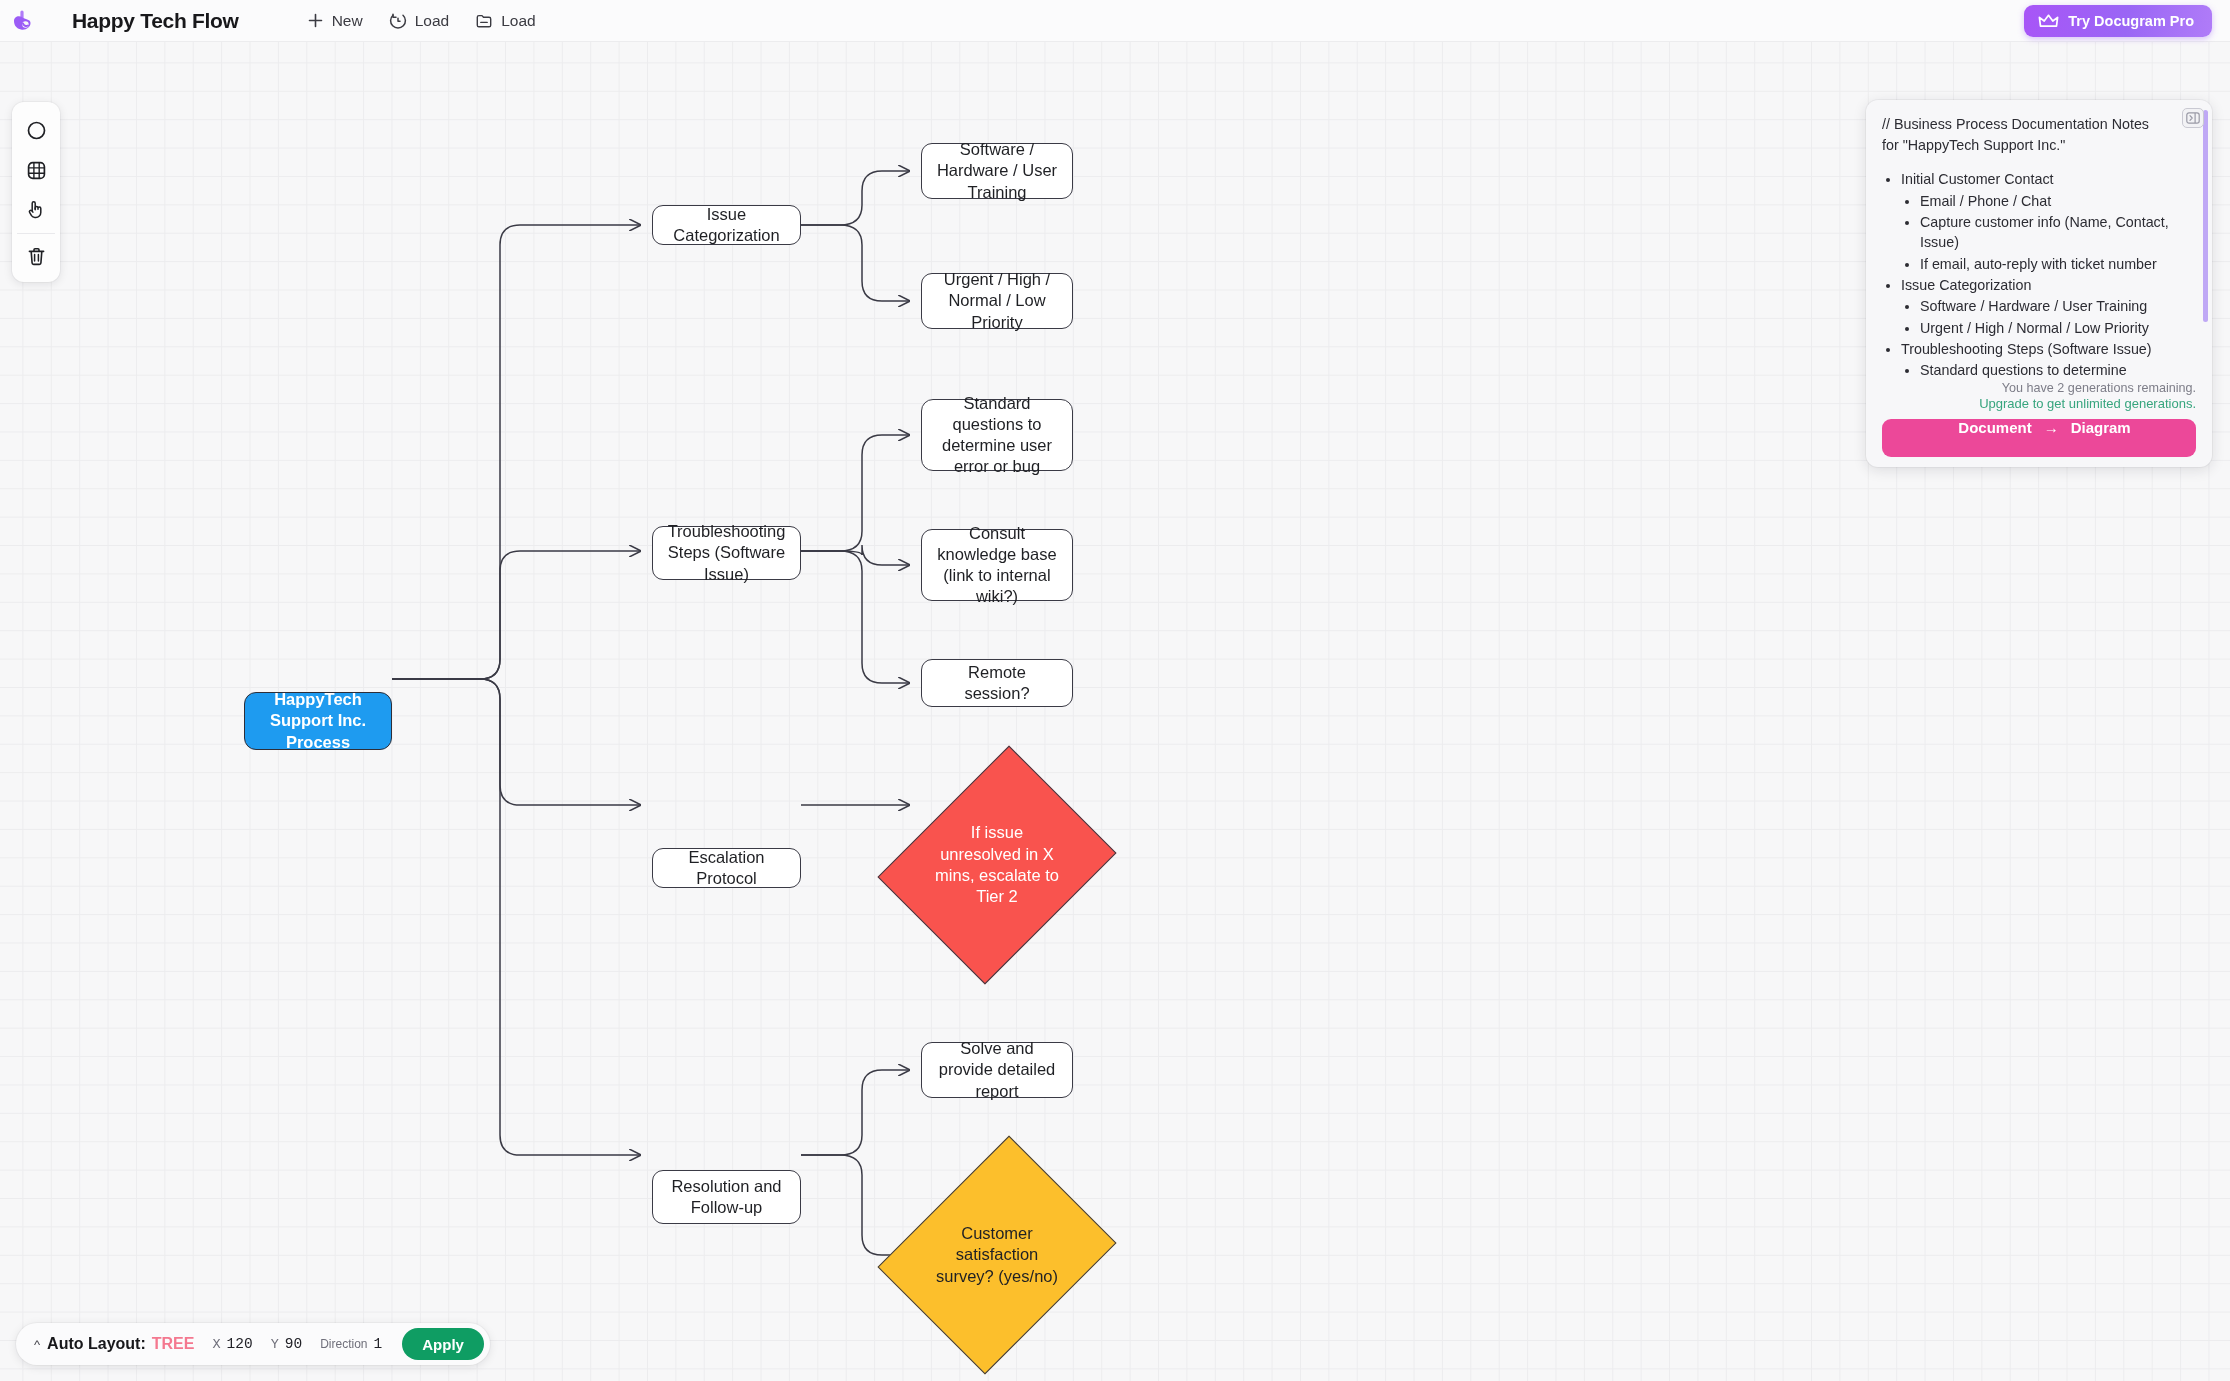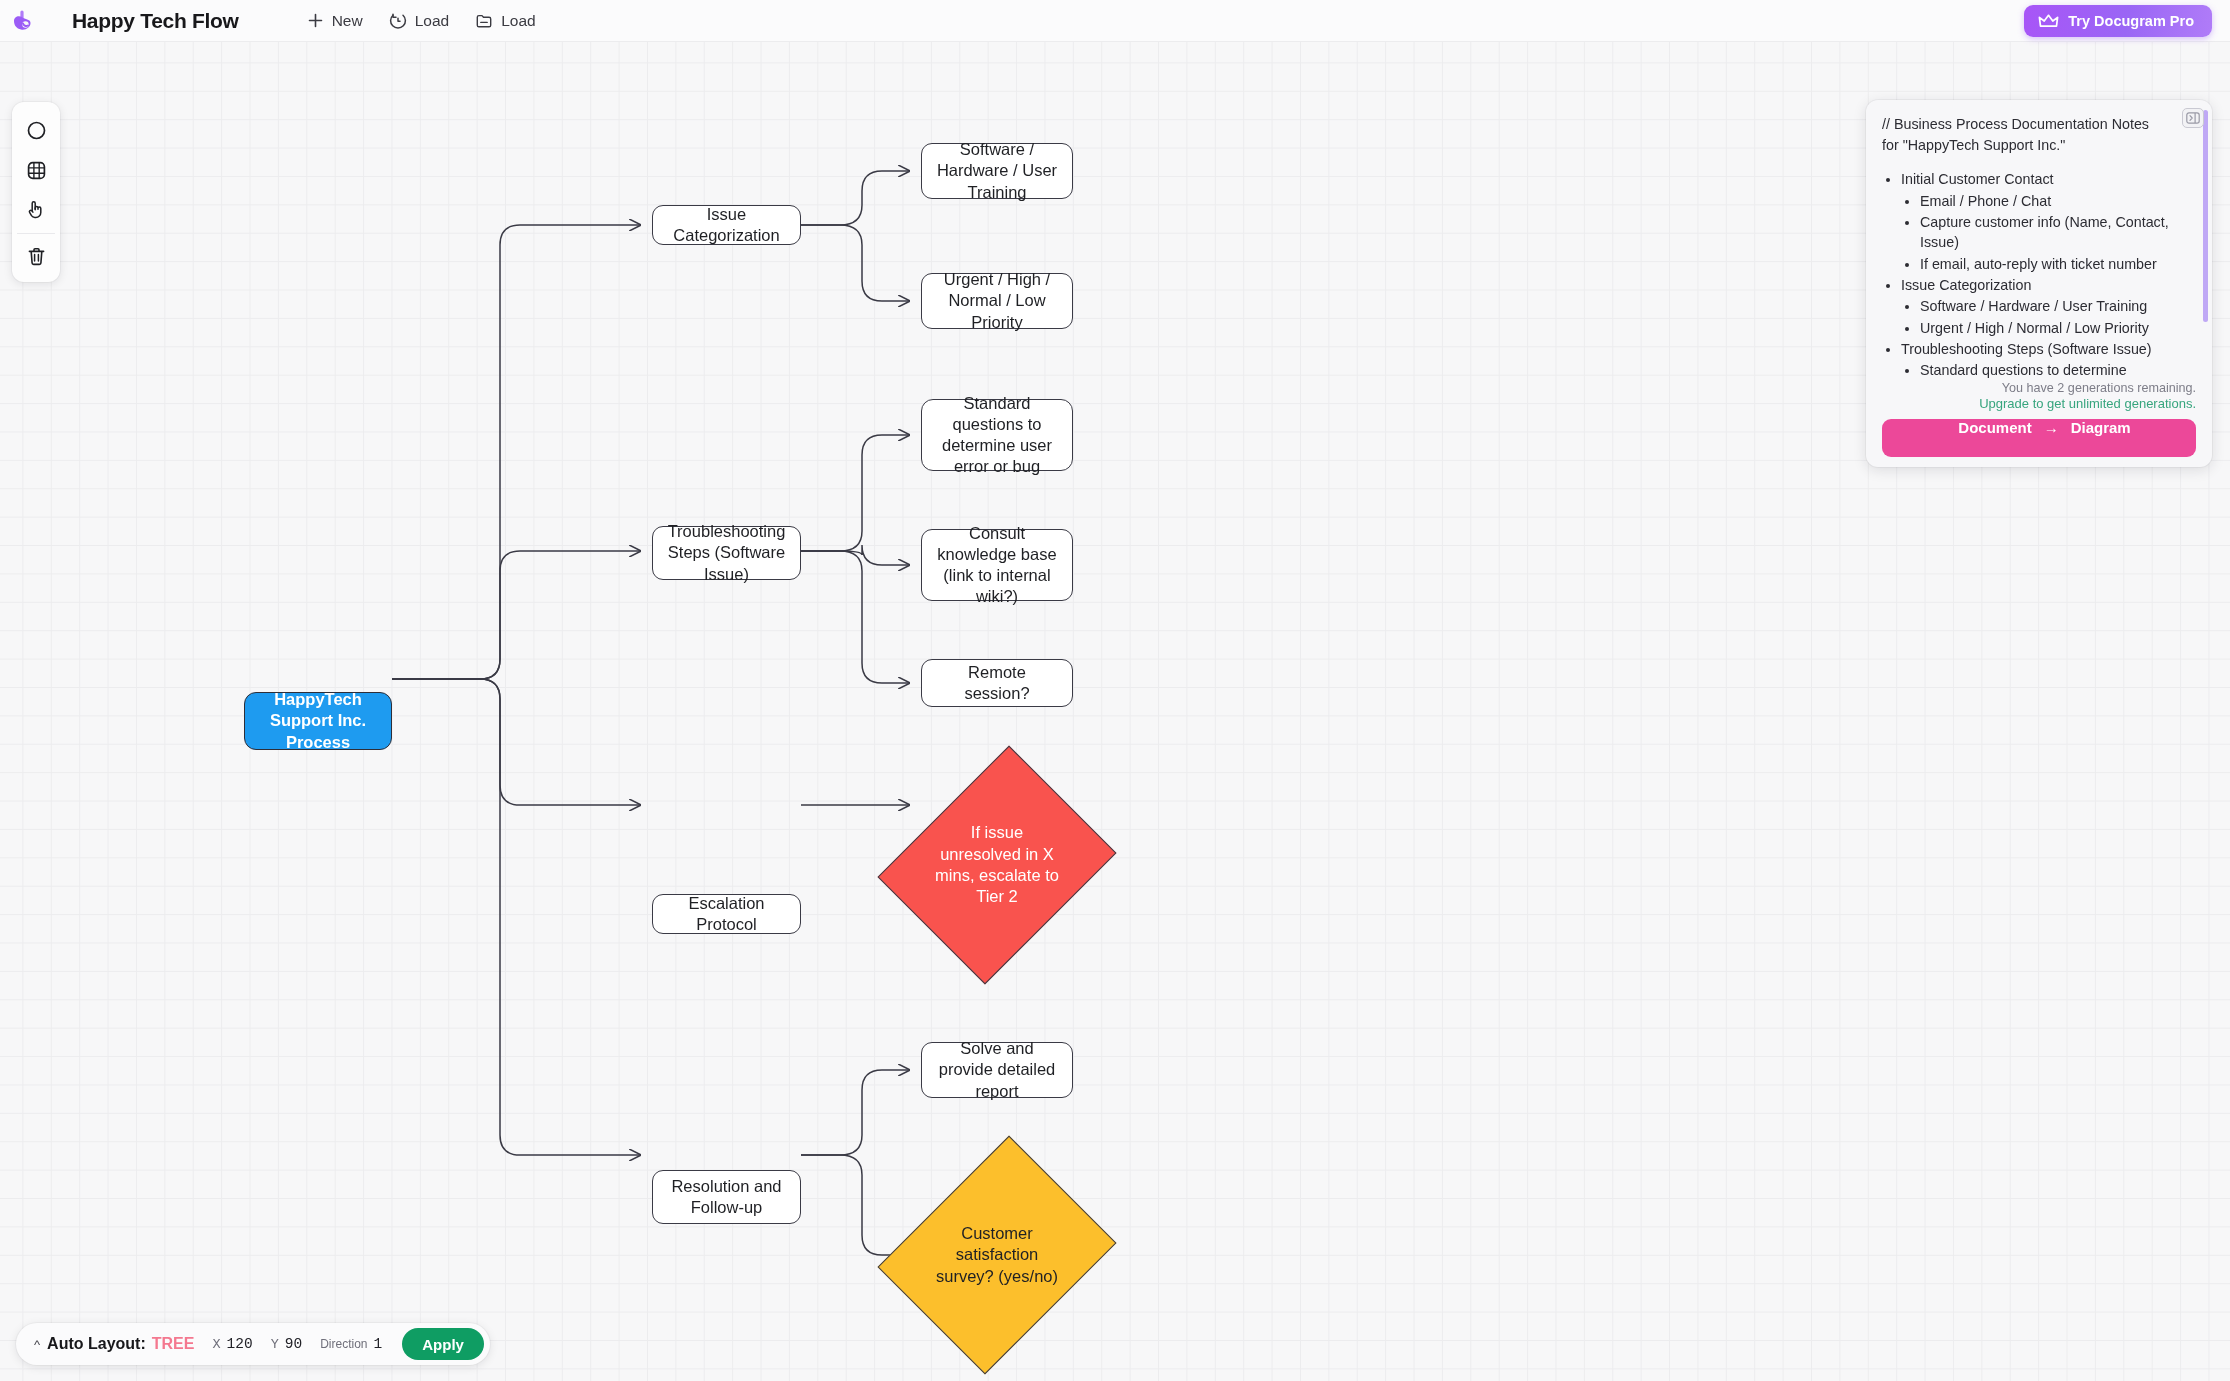--- a/index.html
+++ b/index.html
@@ -253,21 +253,21 @@
     <div id="node-layer">
         <div class="node root" style="left: 244px; top: 650px; width: 148px; height: 58px;">
           <span>HappyTech Support Inc. Process</span>
         </div>
         <div class="node" style="left: 652px; top: 163px; width: 149px; height: 40px;">
           <span>Issue Categorization</span>
         </div>
         <div class="node" style="left: 652px; top: 484px; width: 149px; height: 54px;">
           <span>Troubleshooting Steps (Software Issue)</span>
         </div>
-        <div class="node" style="left: 652px; top: 806px; width: 149px; height: 40px; margin-top: 46px;">
+        <div class="node" style="left: 652px; top: 806px; width: 149px; height: 40px;">
           <span>Escalation Protocol</span>
         </div>
         <div class="node" style="left: 652px; top: 1128px; width: 149px; height: 54px;">
           <span>Resolution and Follow-up</span>
         </div>
         <div class="node" style="left: 921px; top: 101px; width: 152px; height: 56px;">
           <span>Software / Hardware / User Training</span>
         </div>
         <div class="node" style="left: 921px; top: 231px; width: 152px; height: 56px;">
           <span>Urgent / High / Normal / Low Priority</span>

